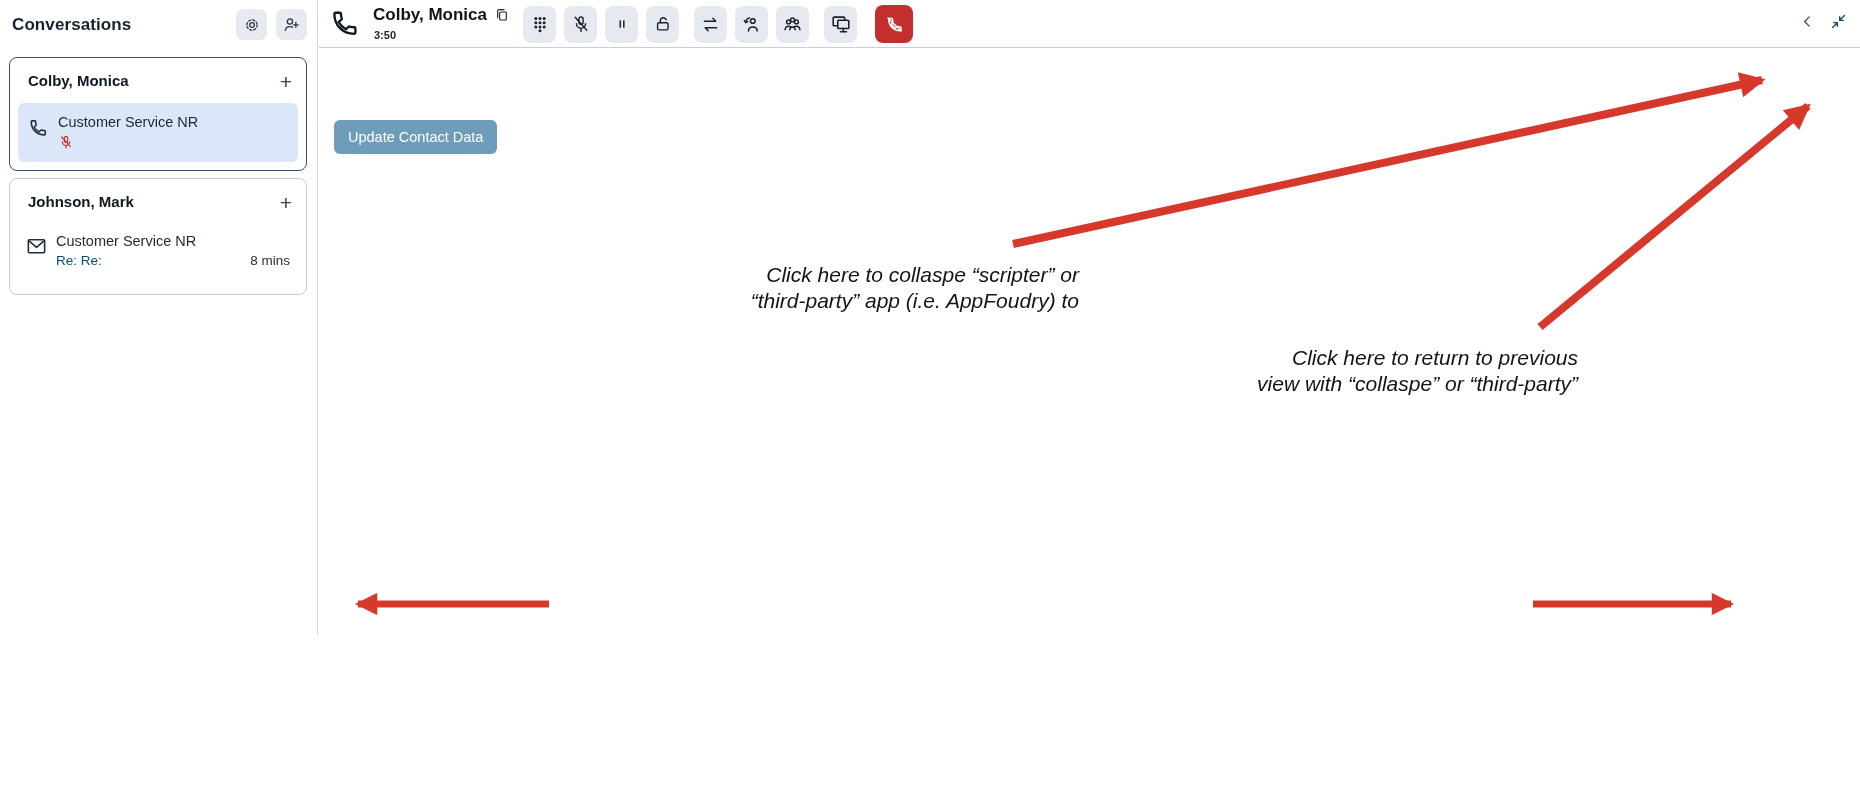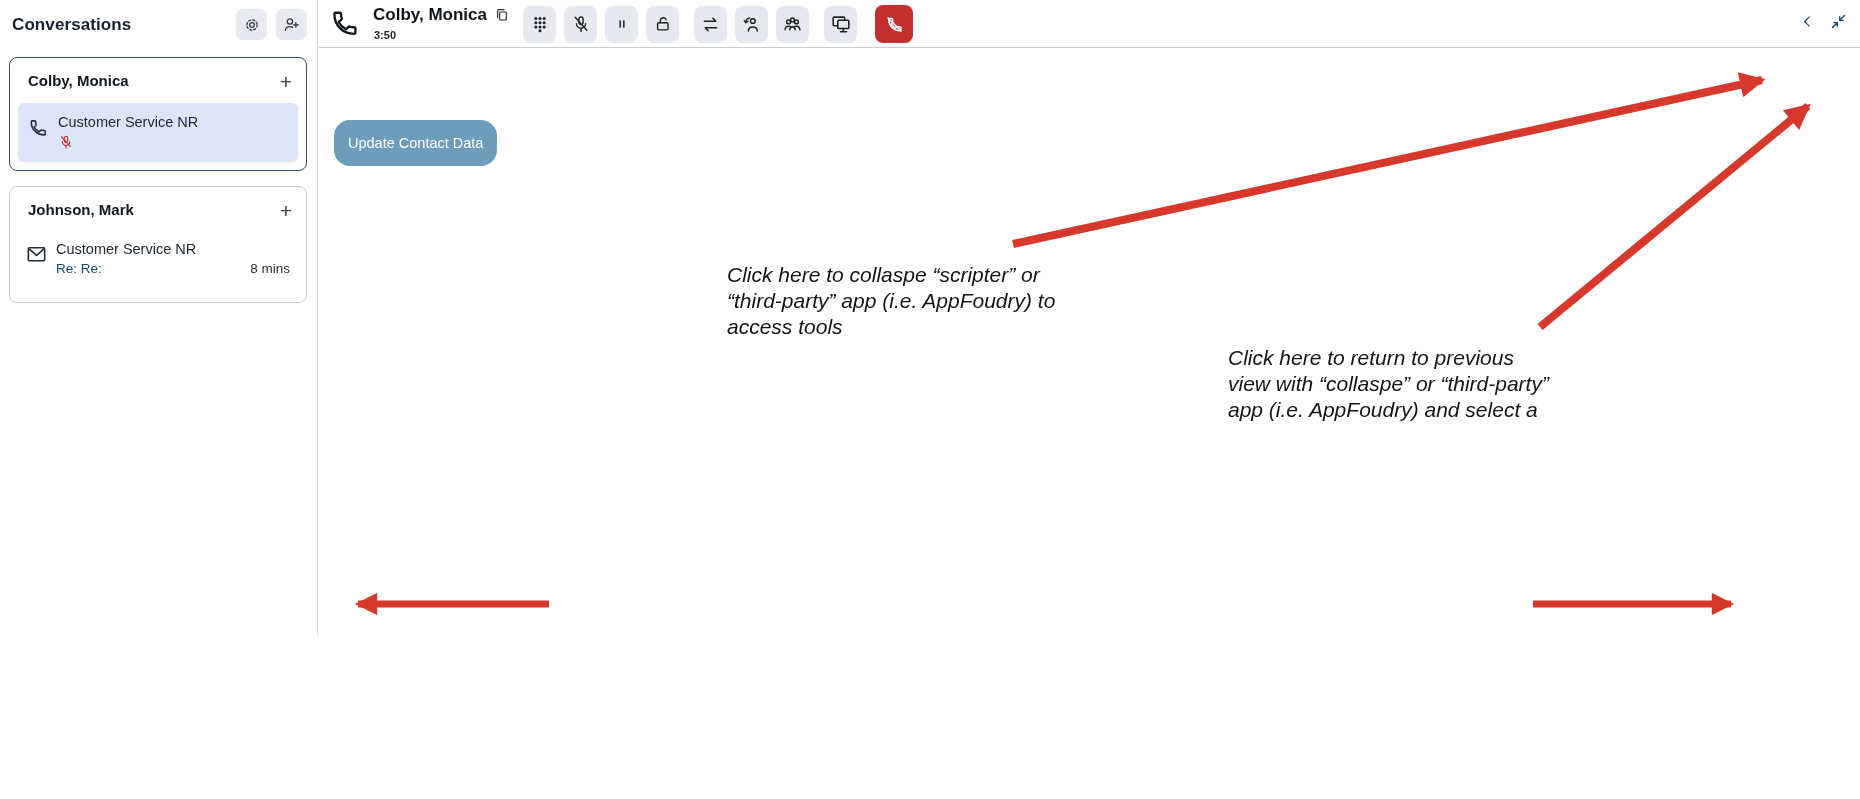--- a/index.html
+++ b/index.html
@@ -9,21 +9,21 @@
   
   .sidebar{position:absolute;left:0;top:0;width:318px;height:635px;
            background:#fff;border-right:1px solid #d8d8d8;box-sizing:border-box;}
   .sidebar-header{display:flex;align-items:center;padding:9px 10px 8px 12px;}
   .sidebar-title{flex:1;font-size:17px;font-weight:700;color:#16212e;letter-spacing:.1px;}
   .icon-btn{width:31px;height:31px;border:none;border-radius:7px;background:#e8eaf1;
             display:flex;align-items:center;justify-content:center;margin-left:9px;
             color:#30394a;cursor:pointer;padding:0;}
   .card{position:absolute;left:9px;width:298px;background:#fff;border-radius:8px;box-sizing:border-box;}
   .card1{top:57px;height:114px;border:1.5px solid #37506b;}
-  .card2{top:178px;height:117px;border:1px solid #c9cdd2;margin-top:8px;}
+  .card2{top:178px;height:117px;border:1px solid #c9cdd2;}
   .card-head{position:absolute;left:18px;right:12px;top:14px;display:flex;align-items:flex-start;}
   .card-name{flex:1;font-size:15px;font-weight:700;color:#101820;}
   .card-add{background:none;border:none;font-size:21px;line-height:20px;color:#3a4552;
             cursor:pointer;padding:0 2px;font-weight:400;}
   .call-row{position:absolute;left:8px;right:8px;top:45px;height:59px;
             background:#dce6f9;border-radius:6px;cursor:pointer;}
   .mail-row{position:absolute;left:8px;right:8px;top:48px;height:60px;background:#fff;cursor:pointer;}
   .row-type-icon{position:absolute;left:9px;top:14px;color:#242e3a;}
   .row-queue{position:absolute;left:40px;top:11px;font-size:14.5px;color:#1f2730;}
   .row-mic{position:absolute;left:40px;top:31px;color:#c4302b;}
@@ -50,27 +50,27 @@
 
   
   .ibar{position:absolute;left:319px;right:0;top:48px;height:43px;background:#f3f4f5;
         border-bottom:1px solid #dadada;box-sizing:border-box;display:flex;align-items:center;}
   .ibar-phone{margin-left:15px;color:#565b61;display:flex;}
   .ibar-title{margin-left:9px;font-size:15px;font-weight:700;color:#4b4f54;}
   .ibar-right{position:absolute;right:13px;top:0;height:42px;display:flex;align-items:center;gap:24px;}
   .ibar-right button{background:none;border:none;padding:0;color:#5c6166;cursor:pointer;display:flex;}
 
   
-  .update-btn{position:absolute;left:334px;top:120px;height:46px;padding:0 14px;
-              background:#6d9dbb;color:#fff;font-size:14.5px;border:none;border-radius:16px;
+  .update-btn{position:absolute;left:334px;top:120px;height:34px;padding:0 14px;
+              background:#6d9dbb;color:#fff;font-size:14.5px;border:none;border-radius:6px;
               font-family:"Liberation Sans",sans-serif;cursor:pointer;}
 
   
   .overlay{position:absolute;left:0;top:0;width:1860px;height:799px;z-index:5;pointer-events:none;}
-  .annotation{position:absolute;z-index:6;font-style:italic;color:#141414;text-align:left;
+  .annotation{position:absolute;z-index:6;font-style:italic;color:#141414;text-align:right;
               font-size:21px;line-height:26px;}
   .note1{left:727px;top:262px;width:352px;}
   .note2{left:1228px;top:345px;width:350px;}
   .note3{left:750px;top:591px;width:500px;}
 
   
   .ic{fill:none;stroke:currentColor;stroke-width:1.7;stroke-linecap:round;stroke-linejoin:round;}
   .icf{fill:currentColor;stroke:none;}
 </style>
 </head>
@@ -278,23 +278,21 @@
     </defs>
     <line x1="1013" y1="244" x2="1762" y2="80" stroke="#d6392c" stroke-width="8" marker-end="url(#ah)"></line>
     <line x1="1540" y1="327" x2="1808" y2="106" stroke="#d6392c" stroke-width="8" marker-end="url(#ah)"></line>
     <line x1="549" y1="604" x2="358" y2="604" stroke="#d6392c" stroke-width="7" marker-end="url(#ah)"></line>
     <line x1="1533" y1="604" x2="1731" y2="604" stroke="#d6392c" stroke-width="7" marker-end="url(#ah)"></line>
   </svg>
 
   <div class="annotation note1">
     <div>Click here to collaspe “scripter” or</div>
     <div>“third-party” app (i.e. AppFoudry) to</div>
-    <div>access tools</div>
   </div>
 
   <div class="annotation note2">
     <div>Click here to return to previous</div>
     <div>view with “collaspe” or “third-party”</div>
-    <div>app (i.e. AppFoudry) and select a</div>
   </div>
 
 
 </div>
 
 </body></html>

